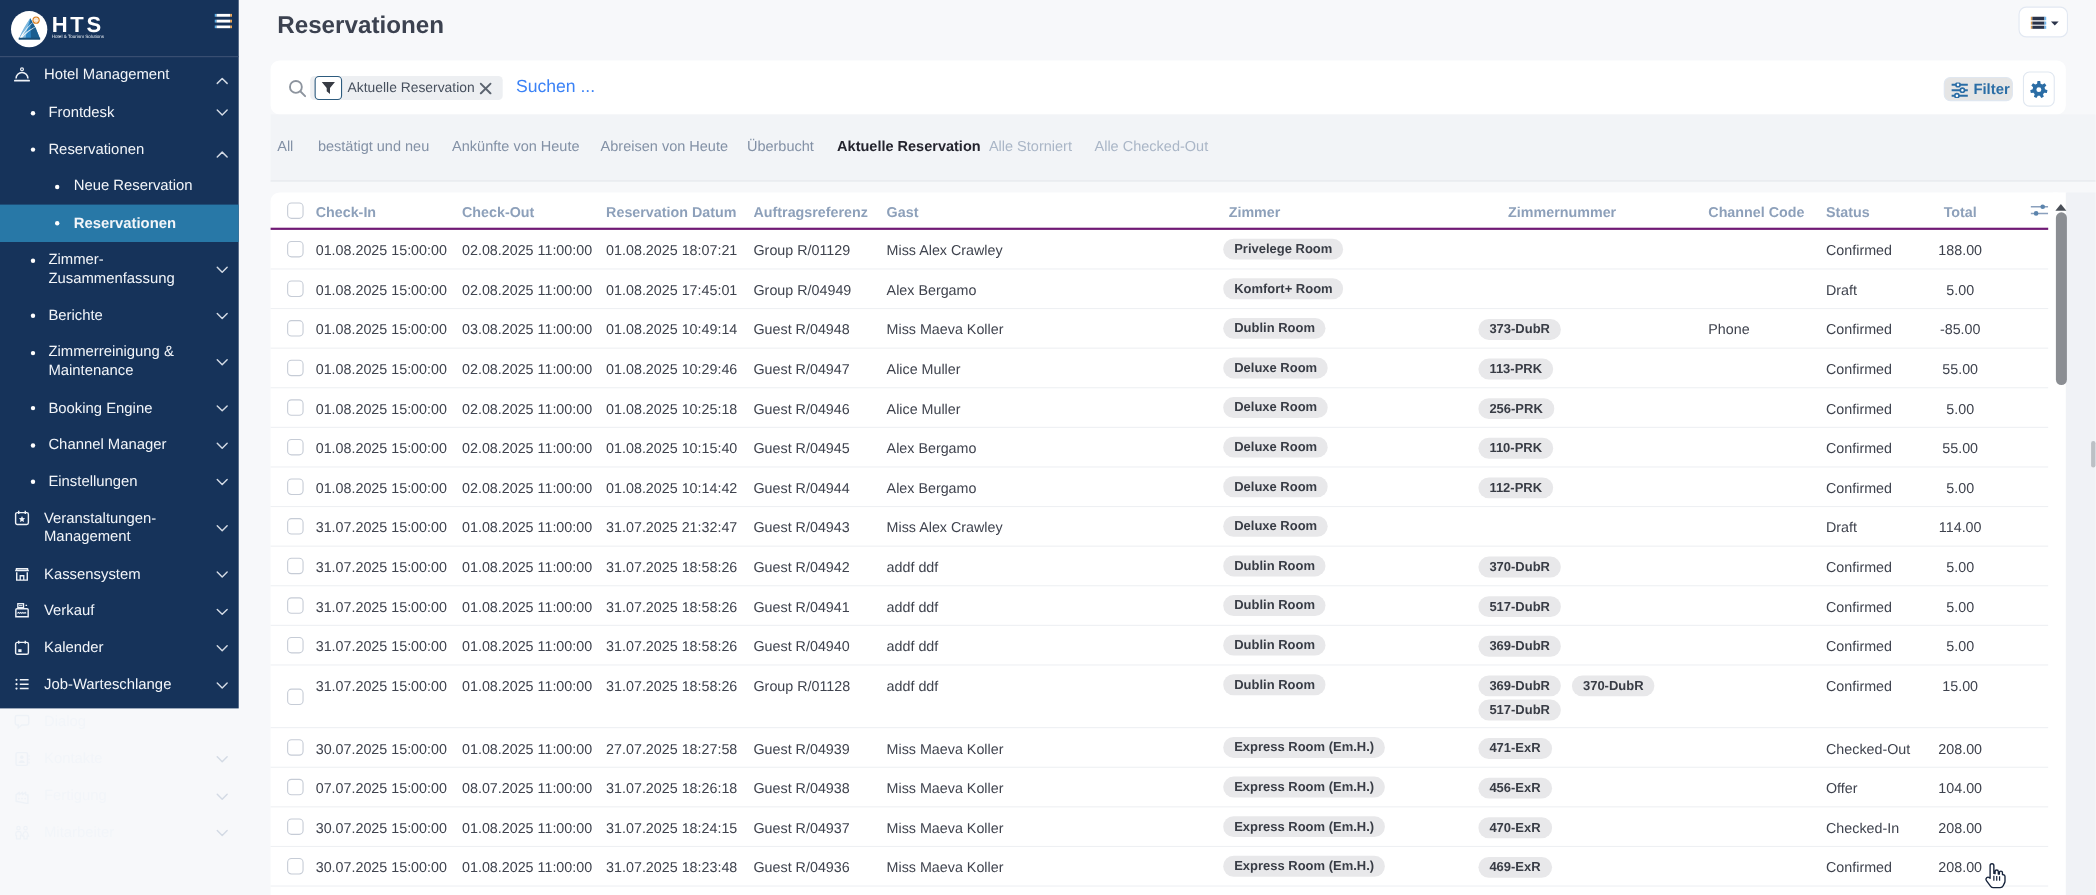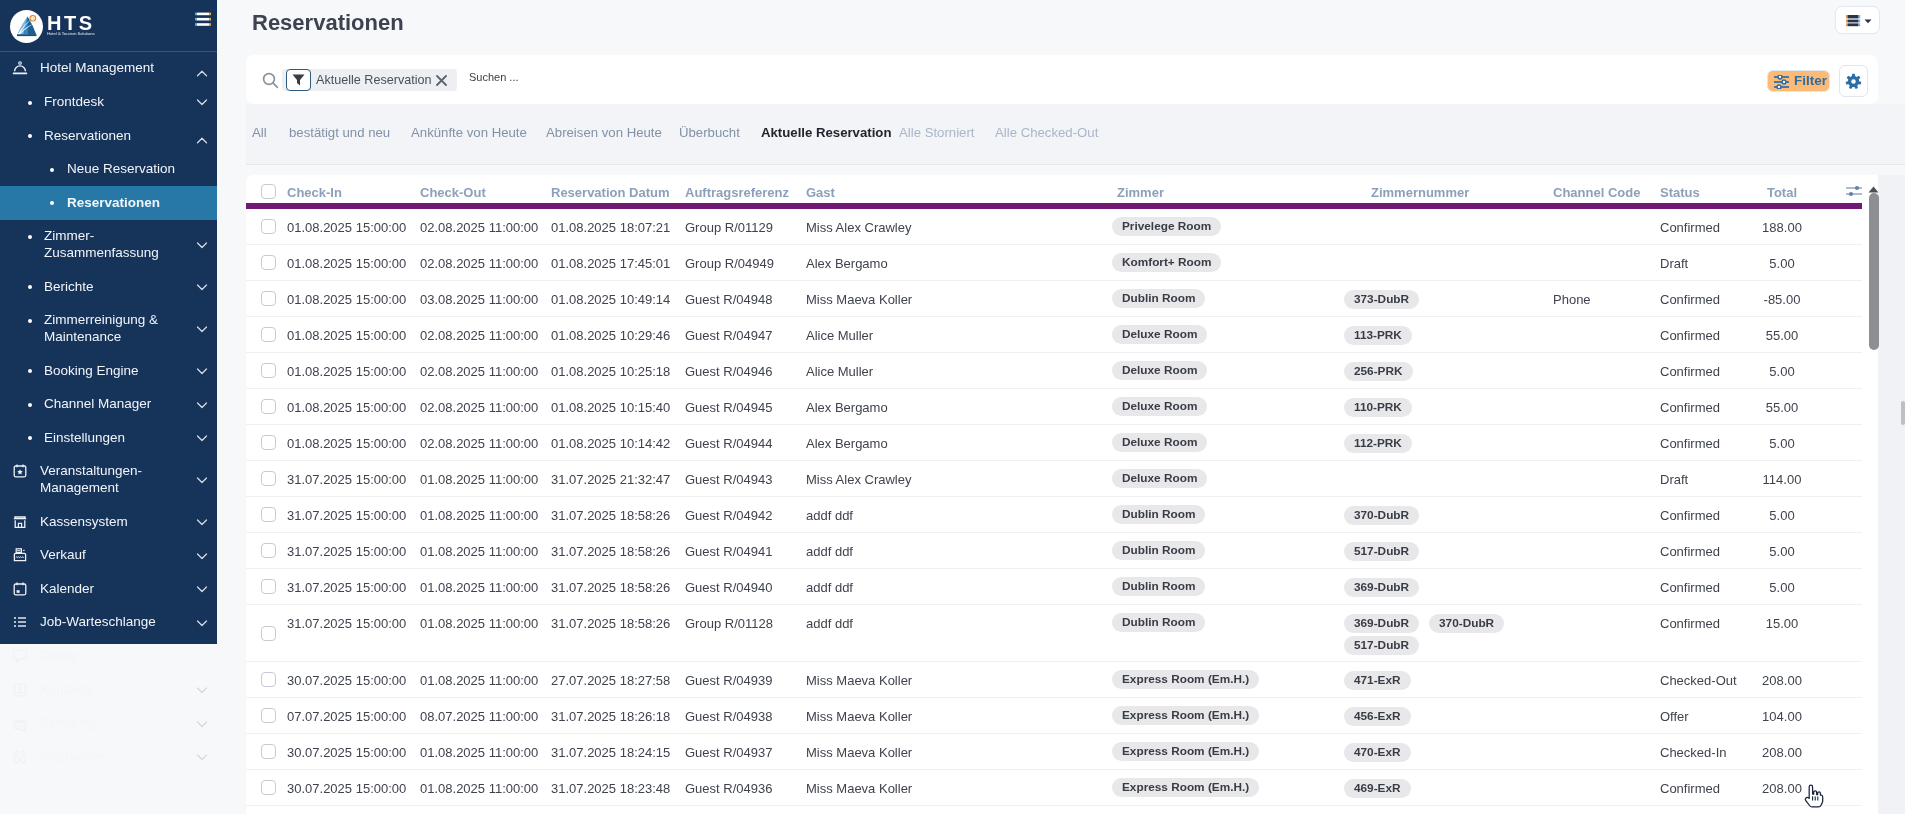--- a/index.html
+++ b/index.html
@@ -25,41 +25,41 @@
 .it.active .ntx{font-weight:700}
 .main{position:absolute;left:217px;top:0;width:1688px;height:814px}
 h1{position:absolute;left:35px;top:10px;font-size:22px;color:#3c4250;font-weight:700}
 .topbtn{position:absolute;left:1618px;top:6px;width:45px;height:28px;background:#fff;border:1px solid #e2e8f2;border-radius:7px}
 .searchcard{position:absolute;left:29px;top:55px;width:1632px;height:49px;background:#fff;border-radius:8px}
 .tabstrip{position:absolute;left:29px;top:104px;width:1659px;height:61px;background:#f2f4f7;border-bottom:1px solid #e4e7ec}
 .tabs{position:absolute;left:0;top:0;width:100%;height:57px;font-size:13.2px;color:#8391a6}.tabs span{position:absolute;top:21px;white-space:nowrap}
 .tabs .t-light{color:#aab6c7}
 .tabs .t-act{color:#24242e;font-weight:700}
 .card{position:absolute;left:29px;top:175px;width:1632px;height:639px;background:#fff;border-radius:8px 8px 0 0}
-.thead{position:relative;width:1616px;height:34px;border-bottom:6px solid #701a75;font-size:13px;font-weight:700;color:#8da0ba}
+.thead{position:relative;width:1616px;height:34px;border-bottom:2px solid #701a75;font-size:13px;font-weight:700;color:#8da0ba}
 .thead .f{top:10px}
 .row{position:relative;width:1616px;height:36px;border-bottom:1px solid #eef0f3;font-size:13px;color:#3f434e}
 .row.dbl{height:57px}
 .f{position:absolute;white-space:nowrap}
 .row .f{top:11px}
 .c-ci{left:41px}.c-co{left:174px}.c-rd{left:305px}.c-ar{left:439px}.c-ga{left:560px}.c-cc{left:1307px}.c-st{left:1414px}
 .c-to{left:1484px;width:104px;text-align:center}
 .cb{position:absolute;left:15px;top:10px;width:15px;height:15px;border:1.5px solid #c6ccd6;border-radius:4px;background:#fff}
 .thead .cb{top:9px}
 .dbl .cb{top:21px}
 .pill{display:inline-block;background:#e8e8ea;border-radius:10px;padding:3px 10px 3px;font-size:11.8px;font-weight:700;color:#383c45;line-height:13px}
 .zim{position:absolute;left:866px;top:8px;white-space:nowrap}
 .znr{position:absolute;left:1098px;top:8px;white-space:nowrap;line-height:19px}
 .cc{position:absolute;left:1307px;top:11px}
 .sortico{position:absolute;left:1600px;top:9px}
 .sbar{position:absolute;left:1649px;top:175px;width:13px;height:639px;background:#fff}
 .sarrow{position:absolute;left:1651px;top:179px}
 .sthumb{position:absolute;left:1652px;top:193px;width:9.5px;height:157px;border-radius:5px;background:#8b8e93}
 .edgebar{position:absolute;left:1684px;top:401px;width:4px;height:24px;border-radius:2px;background:#bcc0c5}
-.filterbtn{position:absolute;z-index:5;left:1521px;top:15px;width:63px;height:22px;border:1px solid #e0e7f0;border-radius:6px;background:#fdba74;color:#2b6da5;font-size:13.5px;font-weight:700;line-height:20px}.filterbtn .ftx{position:absolute;left:26px;top:0}
+.filterbtn{position:absolute;z-index:5;left:1521px;top:15px;width:63px;height:22px;border:1px solid #e0e7f0;border-radius:6px;background:#e5e5e5;color:#2b6da5;font-size:13.5px;font-weight:700;line-height:20px}.filterbtn .ftx{position:absolute;left:26px;top:0}
 .gearbtn{position:absolute;z-index:5;left:1593px;top:10px;width:29px;height:32px;border:1px solid #e0e7f0;border-radius:6px;background:#fff}
 </style></head>
 <body>
 <div class="sidebar">
   <div class="logo">
     <div class="logocircle">
       <svg width="33" height="33" viewBox="0 0 33 33">
           <path d="M7.5 24.5L17.5 6.5l5 9.2 3.6 8.8z" fill="#2e86c3"></path>
           <path d="M17.5 6.5l5 9.2 3.6 8.8h-8z" fill="#1b5e8f"></path>
           <path d="M7.5 24.5c2.6-6.8 6.2-12.8 10-18-2 6.5-3.4 12.2-4.2 18z" fill="#7db8de"></path>
@@ -216,21 +216,21 @@
       </svg>
     <div style="position:absolute;left:36px;top:14px;height:22px;background:#edeff2;border-radius:4px;width:175px;line-height:22px;font-size:12.6px;color:#47505e">
       <span style="position:absolute;left:4px;top:0;width:25px;height:22px;background:#fff;border:1.6px solid #2d5b7e;border-radius:4px;box-sizing:border-box"><svg width="13" height="12" viewBox="0 0 13 12" style="margin:4px 0 0 4.5px">
             <path d="M0.5 0.5h12L8 6v5.5L5 9V6z" fill="#383c44"></path>
           </svg></span>
       <span style="position:absolute;left:34px;top:0">Aktuelle Reservation</span>
       <svg width="11" height="11" viewBox="0 0 11 11" style="position:absolute;right:10px;top:5.5px">
           <path d="M1 1l9 9M10 1l-9 9" stroke="#5c6470" stroke-width="1.8" stroke-linecap="round"></path>
         </svg>
     </div>
-    <div style="position:absolute;left:223px;top:16px;font-size:11px;color:#404040">Suchen ...</div>
+    <div style="position:absolute;left:223px;top:16px;font-size:16px;color:#3b82f6">Suchen ...</div>
     <div class="filterbtn">
         <svg width="15" height="14" viewBox="0 0 15 14" style="position:absolute;left:6px;top:4px">
       <line x1="0" y1="2" x2="15" y2="2" stroke="#2b6da5" stroke-width="1.7"></line>
           <circle cx="6" cy="2" r="1.9" fill="#fff" stroke="#2b6da5" stroke-width="1.5"></circle>
       <line x1="0" y1="7" x2="15" y2="7" stroke="#2b6da5" stroke-width="1.7"></line>
           <circle cx="10" cy="7" r="1.9" fill="#fff" stroke="#2b6da5" stroke-width="1.5"></circle>
       <line x1="0" y1="12" x2="15" y2="12" stroke="#2b6da5" stroke-width="1.7"></line>
           <circle cx="5" cy="12" r="1.9" fill="#fff" stroke="#2b6da5" stroke-width="1.5"></circle>
     </svg>
         <span class="ftx">Filter</span>

